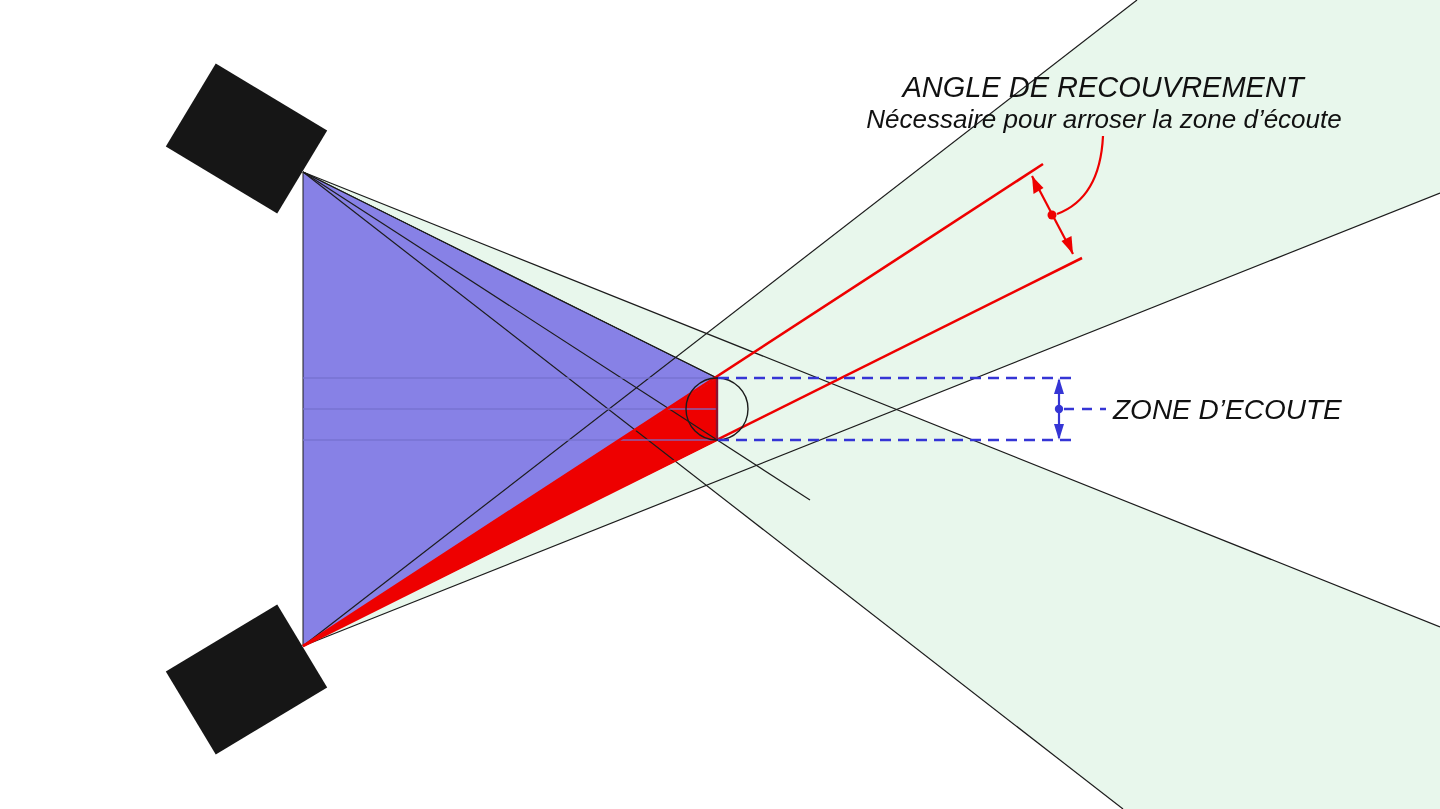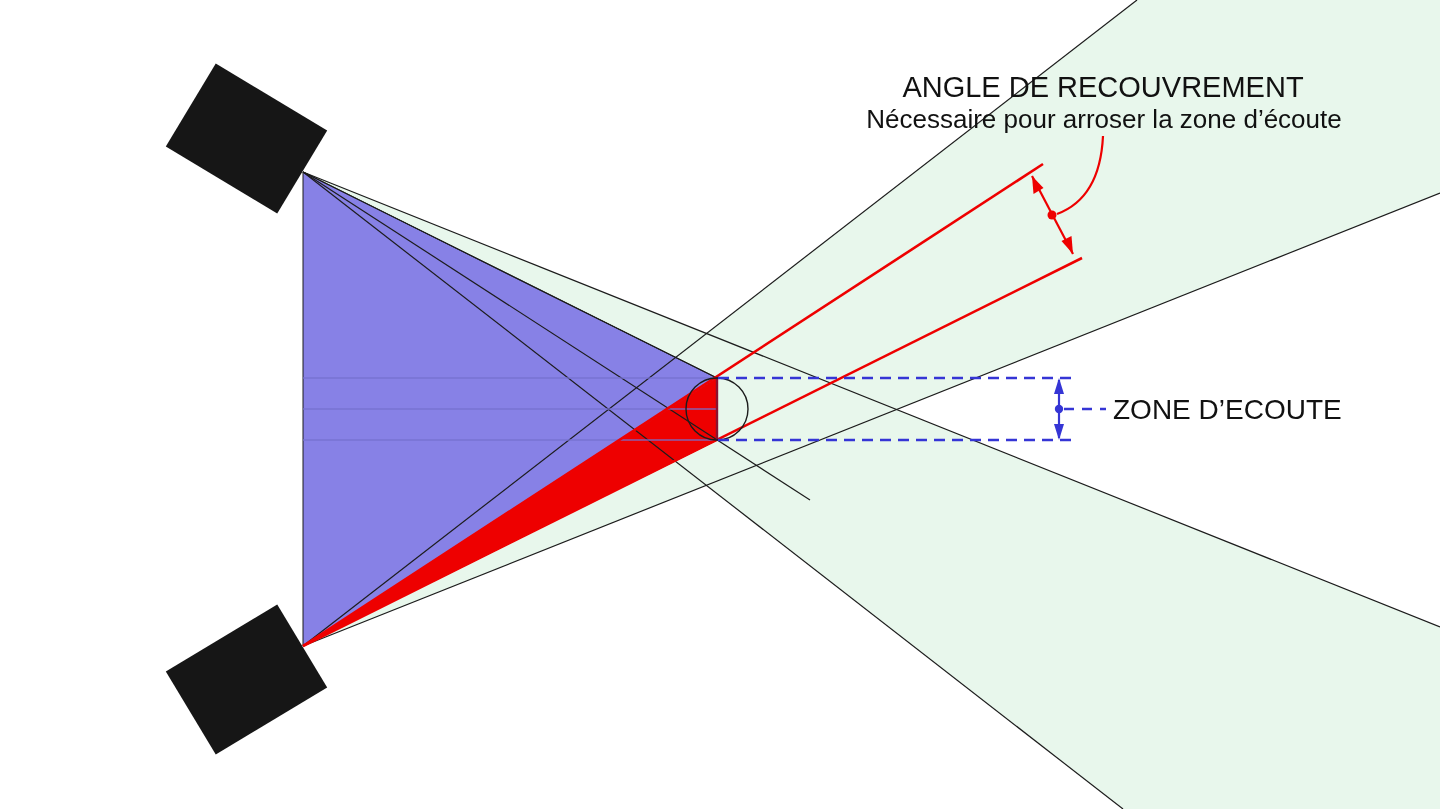--- a/index.html
+++ b/index.html
@@ -8,20 +8,21 @@
     width: 1440px;
     height: 809px;
     background: #ffffff;
     overflow: hidden;
   }
   .stage {
     position: relative;
     width: 1259px;
     height: 809px;
     background: #ffffff;
+    font-style: italic;
   }
   svg { display: block; }
   .diagram-text {
     font-family: "Liberation Sans", sans-serif;
     fill: #111111;
   }
   .title-text    { font-size: 29px; }
   .subtitle-text { font-size: 26px; }
   .zone-text     { font-size: 28px; }
 </style>

